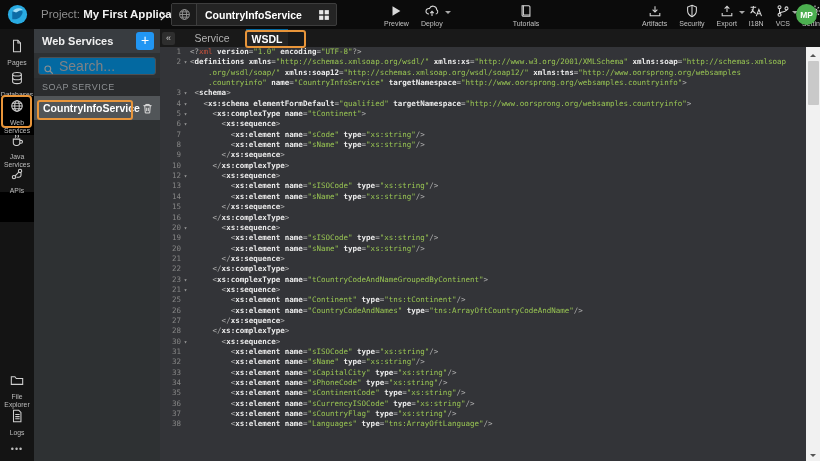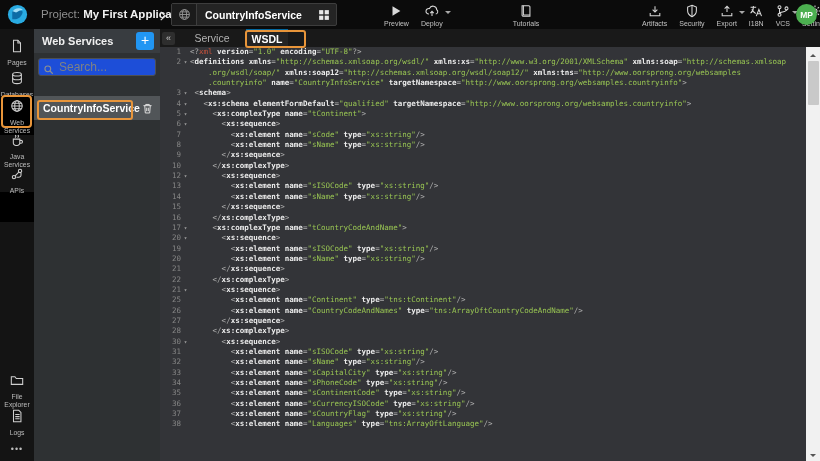--- a/index.html
+++ b/index.html
@@ -53,22 +53,22 @@
 
   
   .panel { position:absolute; left:34px; top:29px; width:126px; height:432px; background:#2e3133; z-index:3; }
   .panel-header { position:absolute; left:0; top:0; width:126px; height:24px; background:#383c40; }
   .panel-title { position:absolute; left:8px; top:0; line-height:24px; font-size:11px; font-weight:bold; color:#f0f0f0; }
   .add-btn { position:absolute; right:6px; top:3px; width:18px; height:18px; background:#2196f3; border-radius:3px;
              color:#fff; font-size:14px; line-height:16px; text-align:center; cursor:pointer; }
   .search-wrap { position:absolute; left:4px; top:28px; width:118px; height:18px; }
   .search-wrap .s-ic { position:absolute; left:5px; top:3.5px; width:11px; height:11px; color:#8d9093; }
   .search-wrap .s-ic svg { width:11px; height:11px; }
-  .search-input { width:118px; height:18px; background:#1d4ed8; border:1px solid #4d5053; border-radius:3px;
-                  color:#cfcfcf; font-size:12px; padding:0 4px 0 20px; outline:none;
+  .search-input { width:118px; height:18px; background:#0369a1; border:1px solid #4d5053; border-radius:3px;
+                  color:#cfcfcf; font-size:14px; padding:0 4px 0 20px; outline:none;
                   font-family:"Liberation Sans", sans-serif; }
   .search-input::placeholder { color:#7f8285; }
   .panel-section { position:absolute; left:0; top:49px; width:126px; height:18px; background:#2a2c2e;
                    color:#8d9093; font-size:9px; letter-spacing:.5px; line-height:18px; padding-left:8px; }
   .panel-list { position:absolute; left:0; top:67px; width:126px; }
   .panel-row { position:relative; width:126px; height:24px; background:#515558; cursor:pointer; }
   .panel-row .row-lbl { position:absolute; left:9px; top:0; line-height:24px; font-size:10.5px;
                         font-weight:bold; color:#fff; }
   .panel-row .trash { position:absolute; right:6px; top:5px; width:13px; height:13px; color:#e3e3e3; cursor:pointer; }
   .panel-row .trash svg { width:13px; height:13px; }
@@ -311,20 +311,21 @@
     </div>
     <div class="search-wrap">
       <span class="s-ic">
         <svg viewBox="0 0 16 16" fill="none" stroke="currentColor" stroke-width="1.6">
             <circle cx="7" cy="7" r="4.2"></circle>
             <path d="M10.2 10.2l4 4"></path>
           </svg>
       </span>
       <input class="search-input" type="text" placeholder="Search..." style="">
     </div>
+    <div class="panel-section">SOAP SERVICE</div>
     <div class="panel-list" id="panel-list">
         <div class="panel-row">
           <span class="row-lbl">CountryInfoService</span>
           <span class="trash"><svg viewBox="0 0 16 16" fill="none" stroke="currentColor" stroke-width="1.2">
               <path d="M3 4.5h10M5.8 4.5V3h4.4v1.5M4.6 4.5l.7 9h5.4l.7-9"></path>
               <path d="M7 7v4.3M9 7v4.3"></path>
             </svg></span>
         </div>
       </div>
   </div>
@@ -345,26 +346,26 @@
         <div class="code-row"><span class="gutter"><span class="num">6</span><span class="fold">▾</span></span><span class="code-txt">       <span class="tk-punct">&lt;</span><span class="tk-name">xs:sequence</span><span class="tk-punct">&gt;</span></span></div>
         <div class="code-row"><span class="gutter"><span class="num">7</span><span class="fold"></span></span><span class="code-txt">         <span class="tk-punct">&lt;</span><span class="tk-name">xs:element name</span><span class="tk-punct">=</span><span class="tk-str">"sCode"</span><span class="tk-name"> type</span><span class="tk-punct">=</span><span class="tk-str">"xs:string"</span><span class="tk-punct">/</span><span class="tk-punct">&gt;</span></span></div>
         <div class="code-row"><span class="gutter"><span class="num">8</span><span class="fold"></span></span><span class="code-txt">         <span class="tk-punct">&lt;</span><span class="tk-name">xs:element name</span><span class="tk-punct">=</span><span class="tk-str">"sName"</span><span class="tk-name"> type</span><span class="tk-punct">=</span><span class="tk-str">"xs:string"</span><span class="tk-punct">/</span><span class="tk-punct">&gt;</span></span></div>
         <div class="code-row"><span class="gutter"><span class="num">9</span><span class="fold"></span></span><span class="code-txt">       <span class="tk-punct">&lt;</span><span class="tk-punct">/</span><span class="tk-name">xs:sequence</span><span class="tk-punct">&gt;</span></span></div>
         <div class="code-row"><span class="gutter"><span class="num">10</span><span class="fold"></span></span><span class="code-txt">     <span class="tk-punct">&lt;</span><span class="tk-punct">/</span><span class="tk-name">xs:complexType</span><span class="tk-punct">&gt;</span></span></div>
         <div class="code-row"><span class="gutter"><span class="num">12</span><span class="fold">▾</span></span><span class="code-txt">       <span class="tk-punct">&lt;</span><span class="tk-name">xs:sequence</span><span class="tk-punct">&gt;</span></span></div>
         <div class="code-row"><span class="gutter"><span class="num">13</span><span class="fold"></span></span><span class="code-txt">         <span class="tk-punct">&lt;</span><span class="tk-name">xs:element name</span><span class="tk-punct">=</span><span class="tk-str">"sISOCode"</span><span class="tk-name"> type</span><span class="tk-punct">=</span><span class="tk-str">"xs:string"</span><span class="tk-punct">/</span><span class="tk-punct">&gt;</span></span></div>
         <div class="code-row"><span class="gutter"><span class="num">14</span><span class="fold"></span></span><span class="code-txt">         <span class="tk-punct">&lt;</span><span class="tk-name">xs:element name</span><span class="tk-punct">=</span><span class="tk-str">"sName"</span><span class="tk-name"> type</span><span class="tk-punct">=</span><span class="tk-str">"xs:string"</span><span class="tk-punct">/</span><span class="tk-punct">&gt;</span></span></div>
         <div class="code-row"><span class="gutter"><span class="num">15</span><span class="fold"></span></span><span class="code-txt">       <span class="tk-punct">&lt;</span><span class="tk-punct">/</span><span class="tk-name">xs:sequence</span><span class="tk-punct">&gt;</span></span></div>
         <div class="code-row"><span class="gutter"><span class="num">16</span><span class="fold"></span></span><span class="code-txt">     <span class="tk-punct">&lt;</span><span class="tk-punct">/</span><span class="tk-name">xs:complexType</span><span class="tk-punct">&gt;</span></span></div>
-        <div class="code-row"><span class="gutter"><span class="num">17</span><span class="fold">▾</span></span><span class="code-txt">     <span class="tk-punct">&lt;</span><span class="tk-name">xs:complexType name</span><span class="tk-punct">=</span><span class="tk-str">"tCountryCodeAndName"</span><span class="tk-punct">&gt;</span></span></div>
         <div class="code-row"><span class="gutter"><span class="num">20</span><span class="fold">▾</span></span><span class="code-txt">       <span class="tk-punct">&lt;</span><span class="tk-name">xs:sequence</span><span class="tk-punct">&gt;</span></span></div>
         <div class="code-row"><span class="gutter"><span class="num">19</span><span class="fold"></span></span><span class="code-txt">         <span class="tk-punct">&lt;</span><span class="tk-name">xs:element name</span><span class="tk-punct">=</span><span class="tk-str">"sISOCode"</span><span class="tk-name"> type</span><span class="tk-punct">=</span><span class="tk-str">"xs:string"</span><span class="tk-punct">/</span><span class="tk-punct">&gt;</span></span></div>
         <div class="code-row"><span class="gutter"><span class="num">20</span><span class="fold"></span></span><span class="code-txt">         <span class="tk-punct">&lt;</span><span class="tk-name">xs:element name</span><span class="tk-punct">=</span><span class="tk-str">"sName"</span><span class="tk-name"> type</span><span class="tk-punct">=</span><span class="tk-str">"xs:string"</span><span class="tk-punct">/</span><span class="tk-punct">&gt;</span></span></div>
         <div class="code-row"><span class="gutter"><span class="num">21</span><span class="fold"></span></span><span class="code-txt">       <span class="tk-punct">&lt;</span><span class="tk-punct">/</span><span class="tk-name">xs:sequence</span><span class="tk-punct">&gt;</span></span></div>
         <div class="code-row"><span class="gutter"><span class="num">22</span><span class="fold"></span></span><span class="code-txt">     <span class="tk-punct">&lt;</span><span class="tk-punct">/</span><span class="tk-name">xs:complexType</span><span class="tk-punct">&gt;</span></span></div>
+        <div class="code-row"><span class="gutter"><span class="num">23</span><span class="fold">▾</span></span><span class="code-txt">     <span class="tk-punct">&lt;</span><span class="tk-name">xs:complexType name</span><span class="tk-punct">=</span><span class="tk-str">"tCountryCodeAndNameGroupedByContinent"</span><span class="tk-punct">&gt;</span></span></div>
         <div class="code-row"><span class="gutter"><span class="num">21</span><span class="fold">▾</span></span><span class="code-txt">       <span class="tk-punct">&lt;</span><span class="tk-name">xs:sequence</span><span class="tk-punct">&gt;</span></span></div>
         <div class="code-row"><span class="gutter"><span class="num">25</span><span class="fold"></span></span><span class="code-txt">         <span class="tk-punct">&lt;</span><span class="tk-name">xs:element name</span><span class="tk-punct">=</span><span class="tk-str">"Continent"</span><span class="tk-name"> type</span><span class="tk-punct">=</span><span class="tk-str">"tns:tContinent"</span><span class="tk-punct">/</span><span class="tk-punct">&gt;</span></span></div>
         <div class="code-row"><span class="gutter"><span class="num">26</span><span class="fold"></span></span><span class="code-txt">         <span class="tk-punct">&lt;</span><span class="tk-name">xs:element name</span><span class="tk-punct">=</span><span class="tk-str">"CountryCodeAndNames"</span><span class="tk-name"> type</span><span class="tk-punct">=</span><span class="tk-str">"tns:ArrayOftCountryCodeAndName"</span><span class="tk-punct">/</span><span class="tk-punct">&gt;</span></span></div>
         <div class="code-row"><span class="gutter"><span class="num">27</span><span class="fold"></span></span><span class="code-txt">       <span class="tk-punct">&lt;</span><span class="tk-punct">/</span><span class="tk-name">xs:sequence</span><span class="tk-punct">&gt;</span></span></div>
         <div class="code-row"><span class="gutter"><span class="num">28</span><span class="fold"></span></span><span class="code-txt">     <span class="tk-punct">&lt;</span><span class="tk-punct">/</span><span class="tk-name">xs:complexType</span><span class="tk-punct">&gt;</span></span></div>
         <div class="code-row"><span class="gutter"><span class="num">30</span><span class="fold">▾</span></span><span class="code-txt">       <span class="tk-punct">&lt;</span><span class="tk-name">xs:sequence</span><span class="tk-punct">&gt;</span></span></div>
         <div class="code-row"><span class="gutter"><span class="num">31</span><span class="fold"></span></span><span class="code-txt">         <span class="tk-punct">&lt;</span><span class="tk-name">xs:element name</span><span class="tk-punct">=</span><span class="tk-str">"sISOCode"</span><span class="tk-name"> type</span><span class="tk-punct">=</span><span class="tk-str">"xs:string"</span><span class="tk-punct">/</span><span class="tk-punct">&gt;</span></span></div>
         <div class="code-row"><span class="gutter"><span class="num">32</span><span class="fold"></span></span><span class="code-txt">         <span class="tk-punct">&lt;</span><span class="tk-name">xs:element name</span><span class="tk-punct">=</span><span class="tk-str">"sName"</span><span class="tk-name"> type</span><span class="tk-punct">=</span><span class="tk-str">"xs:string"</span><span class="tk-punct">/</span><span class="tk-punct">&gt;</span></span></div>
         <div class="code-row"><span class="gutter"><span class="num">33</span><span class="fold"></span></span><span class="code-txt">         <span class="tk-punct">&lt;</span><span class="tk-name">xs:element name</span><span class="tk-punct">=</span><span class="tk-str">"sCapitalCity"</span><span class="tk-name"> type</span><span class="tk-punct">=</span><span class="tk-str">"xs:string"</span><span class="tk-punct">/</span><span class="tk-punct">&gt;</span></span></div>
         <div class="code-row"><span class="gutter"><span class="num">34</span><span class="fold"></span></span><span class="code-txt">         <span class="tk-punct">&lt;</span><span class="tk-name">xs:element name</span><span class="tk-punct">=</span><span class="tk-str">"sPhoneCode"</span><span class="tk-name"> type</span><span class="tk-punct">=</span><span class="tk-str">"xs:string"</span><span class="tk-punct">/</span><span class="tk-punct">&gt;</span></span></div>

